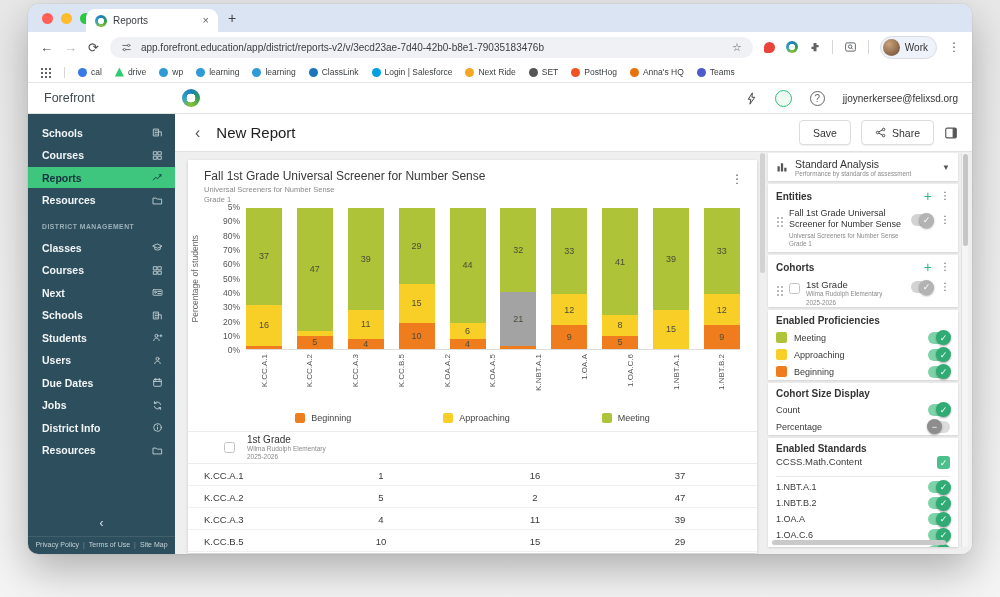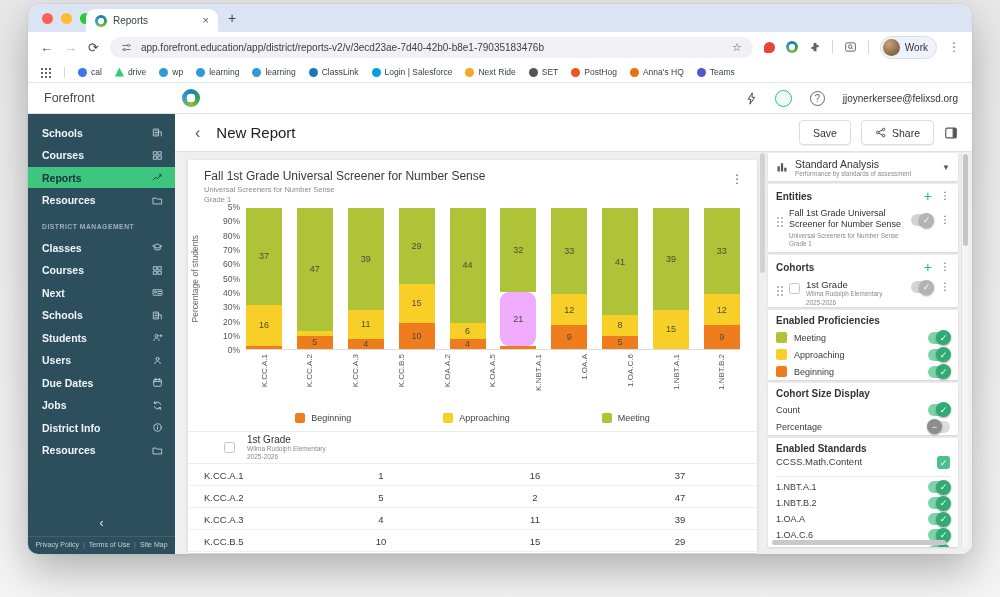--- a/index.html
+++ b/index.html
@@ -509,21 +509,21 @@
                 <div class="seg" style="height: 27.7778%; background: rgb(248, 207, 39);">15</div>
                 <div class="seg" style="height: 18.5185%; background: rgb(239, 125, 29);">10</div>
               </div>
               <div class="bar">
                 <div class="seg" style="height: 81.4815%; background: rgb(174, 195, 55);">44</div>
                 <div class="seg" style="height: 11.1111%; background: rgb(248, 207, 39);">6</div>
                 <div class="seg" style="height: 7.40741%; background: rgb(239, 125, 29);">4</div>
               </div>
               <div class="bar">
                 <div class="seg" style="height: 59.2593%; background: rgb(174, 195, 55);">32</div>
-                <div class="seg" style="height: 38.8889%; background: #f0abfc; border-radius: 9px;">21</div>
+                <div class="seg" style="height: 38.8889%; background: #a3a3a3;">21</div>
                 <div class="seg" style="height: 1.85185%; background: rgb(239, 125, 29);"></div>
               </div>
               <div class="bar">
                 <div class="seg" style="height: 61.1111%; background: rgb(174, 195, 55);">33</div>
                 <div class="seg" style="height: 22.2222%; background: rgb(248, 207, 39);">12</div>
                 <div class="seg" style="height: 16.6667%; background: rgb(239, 125, 29);">9</div>
               </div>
               <div class="bar">
                 <div class="seg" style="height: 75.9259%; background: rgb(174, 195, 55);">41</div>
                 <div class="seg" style="height: 14.8148%; background: rgb(248, 207, 39);">8</div>

